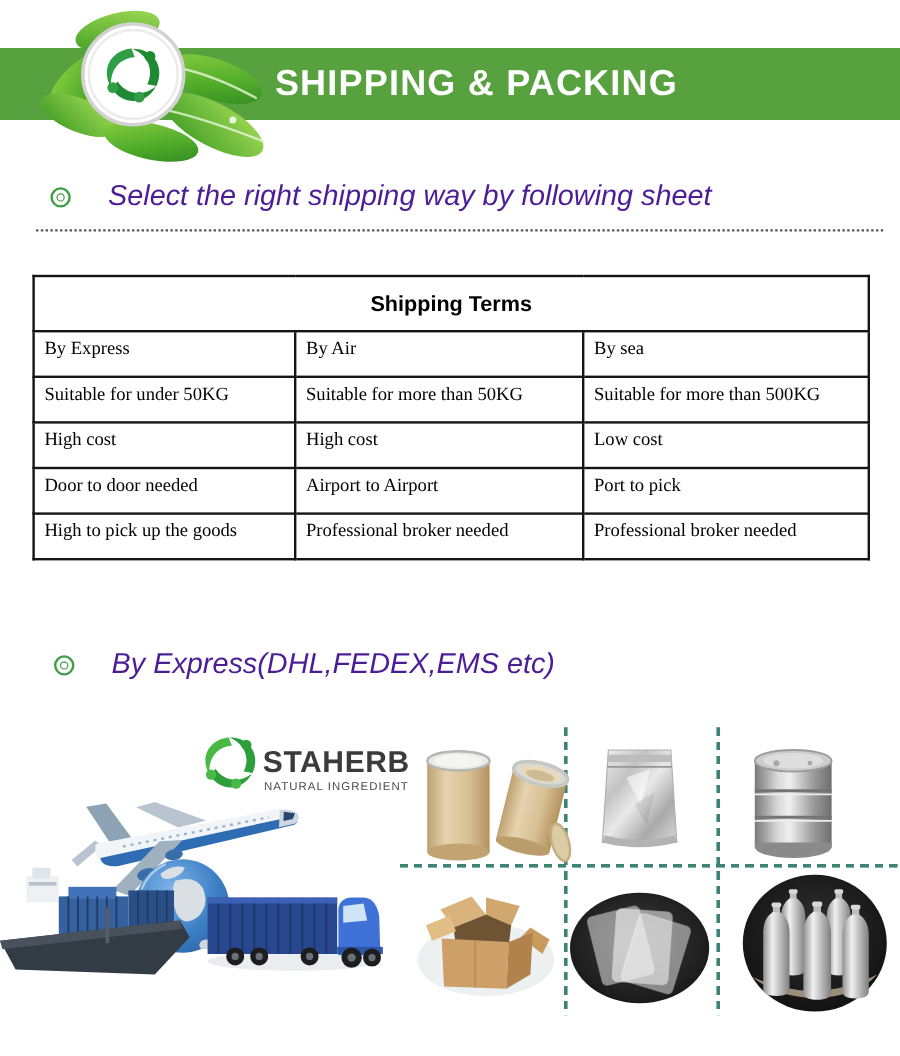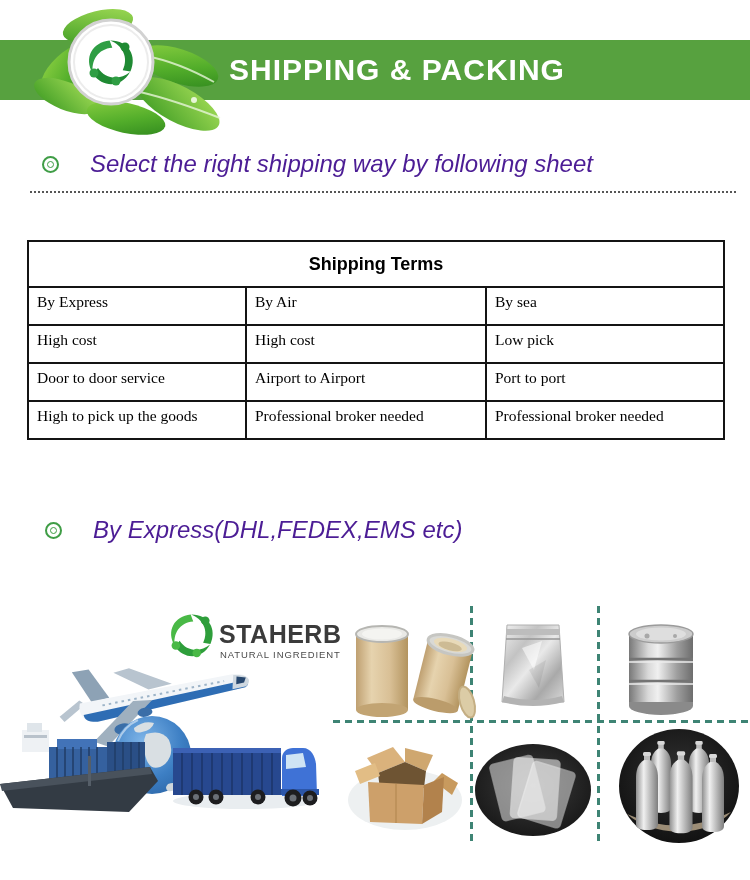--- a/index.html
+++ b/index.html
@@ -10,30 +10,30 @@
   .banner{position:absolute;left:0;top:40px;width:750px;height:60px;background:#57a13f;padding-left:44px;}
   .banner-title{position:absolute;left:0;top:0;width:100%;height:100%;
         display:flex;align-items:center;justify-content:center;
         color:#ffffff;font-weight:bold;font-size:30px;letter-spacing:1px;}
   .leaf-logo{position:absolute;left:28px;top:-4px;}
 
   
   .heading{position:absolute;display:flex;align-items:center;
         color:#4c1d95;font-style:italic;font-size:24px;}
   .h1{left:42px;top:150px;}
-  .h2{left:45px;top:516px;}
+  .h2{left:45px;top:540px;}
   .bullet{flex:0 0 auto;width:13px;height:13px;border:2.5px solid #3f9d46;border-radius:50%;
         display:flex;align-items:center;justify-content:center;margin-right:31px;}
   .bullet-inner{width:5px;height:5px;border:1.8px solid #3f9d46;border-radius:50%;}
 
   .dotted{position:absolute;left:30px;top:191px;width:706px;height:0;
         border-top:2px dotted #565656;}
 
   
-  .terms-table{position:absolute;left:27px;top:240px;width:696px;
+  .terms-table{position:absolute;left:27px;top:229px;width:696px;
         border-collapse:collapse;table-layout:fixed;color:#000;font-size:15.5px;}
   .terms-table td{border:2px solid #141414;padding:5px 8px;vertical-align:top;
         overflow:hidden;white-space:nowrap;}
   .terms-table .t-title{font-weight:bold;font-size:18px;text-align:center;
         vertical-align:middle;height:40px;padding:2px;}
   .terms-table .t-row td{height:26px;font-family:Liberation Serif, serif;}
 
   
   .composite{position:absolute;left:0px;top:598px;}
   .photo{position:absolute;}
@@ -111,28 +111,33 @@
     <tbody>
         <tr>
       <td class="t-title" colspan="3">Shipping Terms</td>
     </tr>
     <tr class="t-row">
       <td>By Express</td>
       <td>By Air</td>
       <td>By sea</td>
     </tr>
     <tr class="t-row">
+      <td>Suitable for under 50KG</td>
+      <td>Suitable for more than 50KG</td>
+      <td>Suitable for more than 500KG</td>
+    </tr>
+    <tr class="t-row">
       <td>High cost</td>
       <td>High cost</td>
-      <td>Low pick</td>
-    </tr>
-    <tr class="t-row">
-      <td>Door to door service</td>
+      <td>Low cost</td>
+    </tr>
+    <tr class="t-row">
+      <td>Door to door needed</td>
       <td>Airport to Airport</td>
-      <td>Port to port</td>
+      <td>Port to pick</td>
     </tr>
     <tr class="t-row">
       <td>High to pick up the goods</td>
       <td>Professional broker needed</td>
       <td>Professional broker needed</td>
     </tr>
   </tbody>
     </table>
 
   <div class="heading h2">

